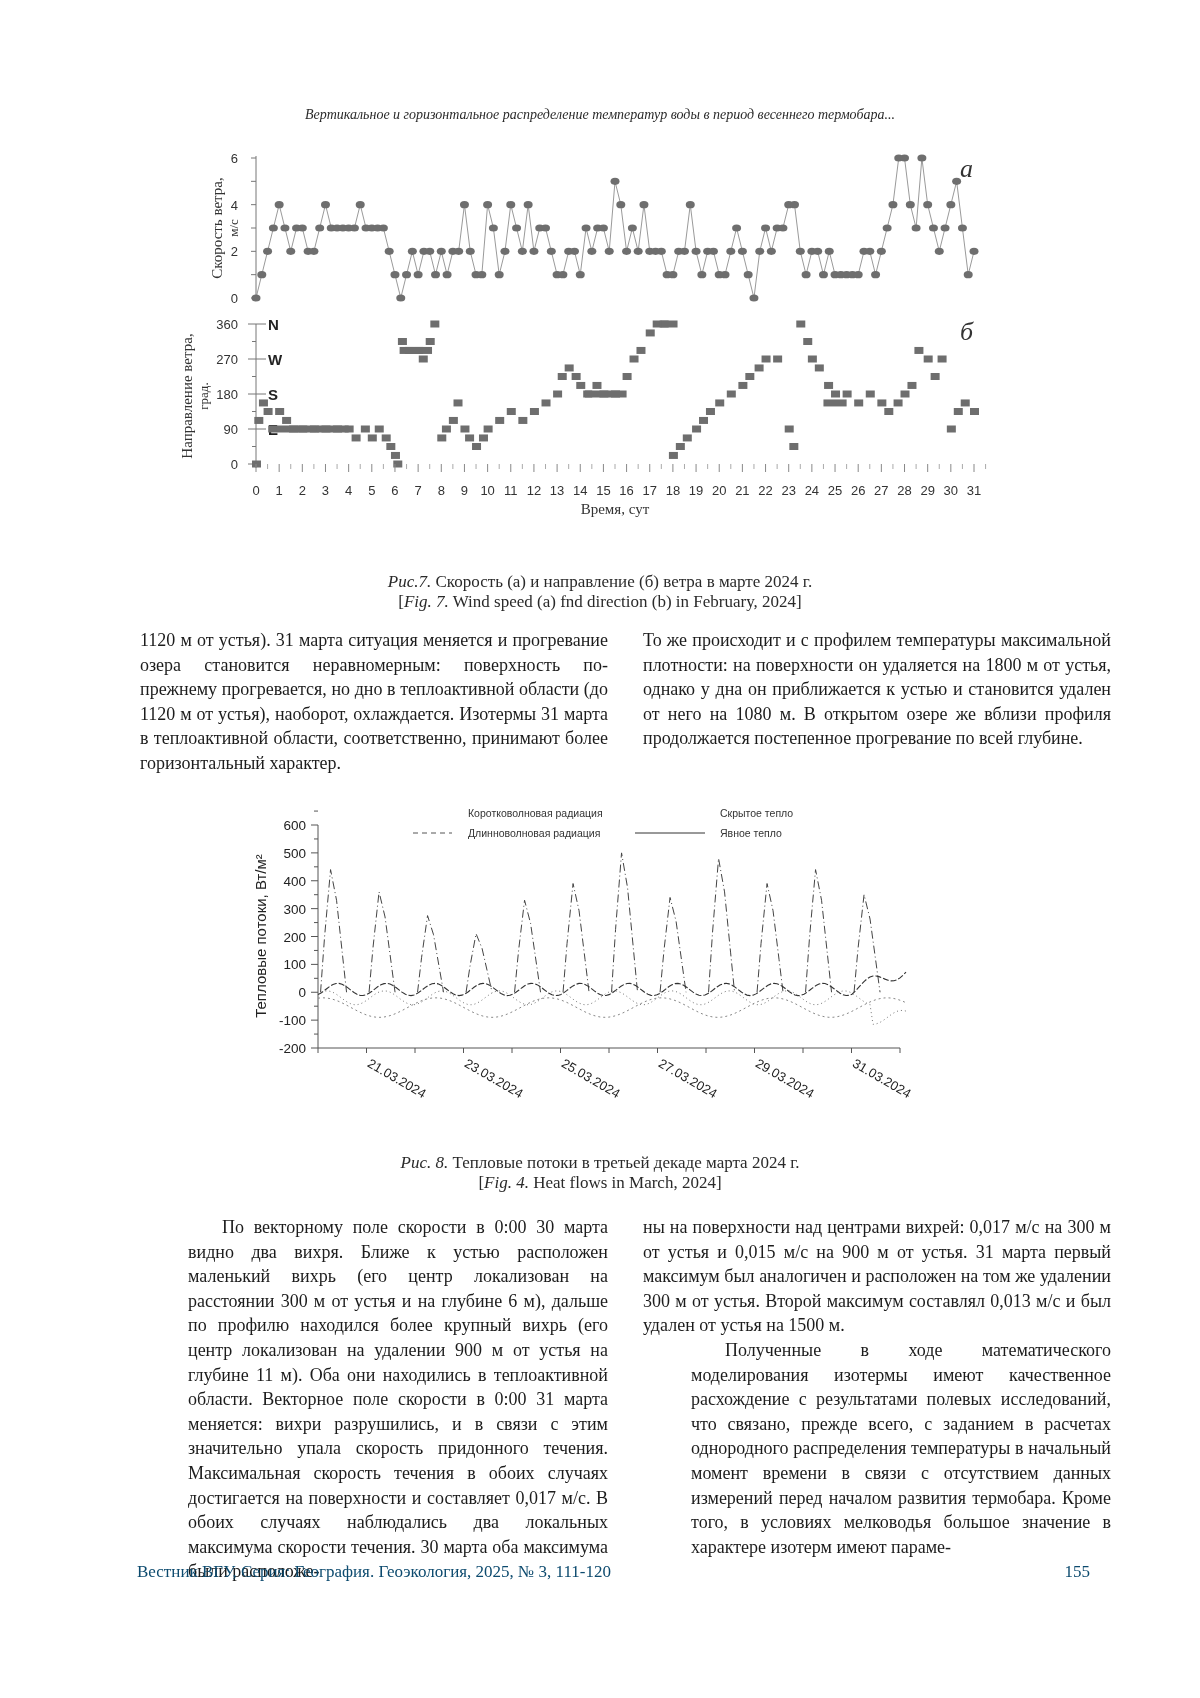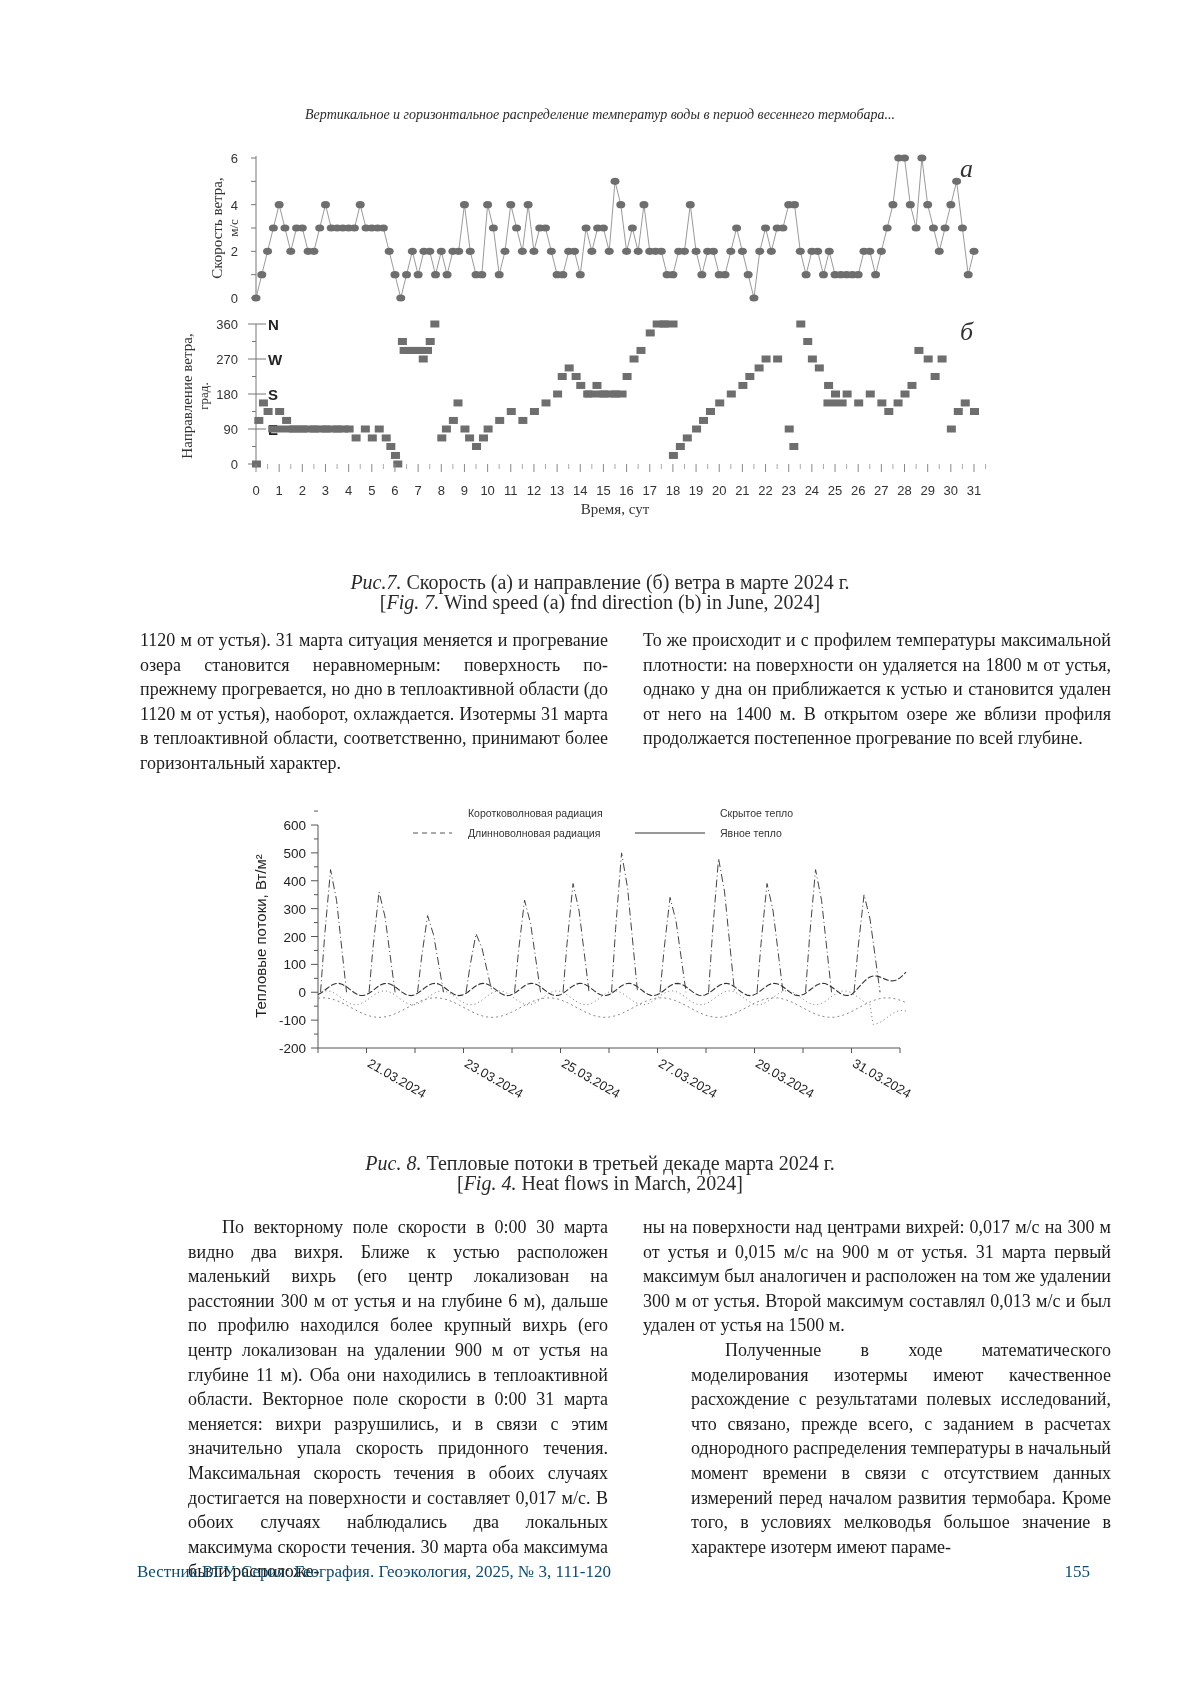--- a/index.html
+++ b/index.html
@@ -1,20 +1,20 @@
 <!DOCTYPE html>
 <html><head>
 <meta charset="utf-8">
 <style>
   html, body { margin: 0; padding: 0; background: #ffffff; }
   body { width: 1200px; height: 1698px; position: relative; overflow: hidden; font-family: "Liberation Serif", serif; color: #1a1a1a; }
   .running-header { position: absolute; left: 0; width: 1200px; top: 107px; text-align: center; font-style: italic; font-size: 14px; color: #2a2a2a; }
   .fig7 { position: absolute; left: 170px; top: 150px; width: 900px; height: 420px; }
   .fig7 svg, .fig8 svg { position: absolute; left: 0; top: 0; }
-  .caption { position: absolute; left: 0; width: 1200px; text-align: center; font-size: 20px; line-height: 20px; color: #2a2a2a; }
+  .caption { position: absolute; left: 0; width: 1200px; text-align: center; font-size: 17px; line-height: 20px; color: #2a2a2a; }
   .caption i { font-style: italic; }
   .col { position: absolute; width: 468px; font-size: 18px; line-height: 24.6px; text-align: justify; color: #1c1c1c; }
   .col p { margin: 0; }
   .col p.indent { text-indent: 34px; margin-left: 48px; }
   .fig8 { position: absolute; left: 250px; top: 800px; width: 760px; height: 320px; }
   .footer { position: absolute; top: 1562px; left: 137px; right: 110px; font-size: 17px; color: #0c4a6e; }
   .footer .page-num { position: absolute; right: 0; top: 0; }
 </style>
 </head>
 <body>
@@ -384,28 +384,28 @@
       <text x="780.8387096774194" y="345" font-size="13" font-family="&quot;Liberation Sans&quot;, sans-serif" text-anchor="middle" fill="#333">30</text>
       <line x1="804" y1="314" x2="804" y2="322" stroke="#888"></line>
       <line x1="815.5806451612904" y1="314" x2="815.5806451612904" y2="319" stroke="#aaa"></line>
       <text x="804" y="345" font-size="13" font-family="&quot;Liberation Sans&quot;, sans-serif" text-anchor="middle" fill="#333">31</text>
       <text x="445" y="364" font-size="15" font-family="&quot;Liberation Serif&quot;, serif" text-anchor="middle" fill="#333">Время, сут</text>
     </svg>
 </div>
 
 <div class="caption" style="top:572px;">
   <div><i>Рис.7.</i><span> Скорость (а) и направление (б) ветра в марте 2024 г.</span></div>
-  <div><span>[</span><i>Fig. 7.</i><span> Wind speed (a) fnd direction (b) in June, 2024]</span></div>
+  <div><span>[</span><i>Fig. 7.</i><span> Wind speed (a) fnd direction (b) in February, 2024]</span></div>
 </div>
 
 <div class="col" style="left:140px; top:628px;">
   <p>1120 м от устья). 31 марта ситуация меняется и прогревание озера становится неравномерным: поверхность по-прежнему прогревается, но дно в теплоактивной области (до 1120 м от устья), наоборот, охлаждается. Изотермы 31 марта в теплоактивной области, соответственно, принимают более горизонтальный характер.</p>
 </div>
 <div class="col" style="left:643px; top:628px;">
-  <p>То же происходит и с профилем температуры максимальной плотности: на поверхности он удаляется на 1800 м от устья, однако у дна он приближается к устью и становится удален от него на 1400 м. В открытом озере же вблизи профиля продолжается постепенное прогревание по всей глубине.</p>
+  <p>То же происходит и с профилем температуры максимальной плотности: на поверхности он удаляется на 1800 м от устья, однако у дна он приближается к устью и становится удален от него на 1080 м. В открытом озере же вблизи профиля продолжается постепенное прогревание по всей глубине.</p>
 </div>
 
 <div class="fig8">
   <svg id="fig8svg" width="760" height="320">
       <text x="218" y="17" font-size="10.5" font-family="&quot;Liberation Sans&quot;, sans-serif" fill="#333">Коротковолновая радиация</text>
       <line x1="163" y1="33" x2="202" y2="33" stroke="#555" stroke-dasharray="5,4"></line>
       <text x="218" y="37" font-size="10.5" font-family="&quot;Liberation Sans&quot;, sans-serif" fill="#333">Длинноволновая радиация</text>
       <text x="470" y="17" font-size="10.5" font-family="&quot;Liberation Sans&quot;, sans-serif" fill="#333">Скрытое тепло</text>
       <line x1="385" y1="33" x2="455" y2="33" stroke="#333"></line>
       <text x="470" y="37" font-size="10.5" font-family="&quot;Liberation Sans&quot;, sans-serif" fill="#333">Явное тепло</text>

